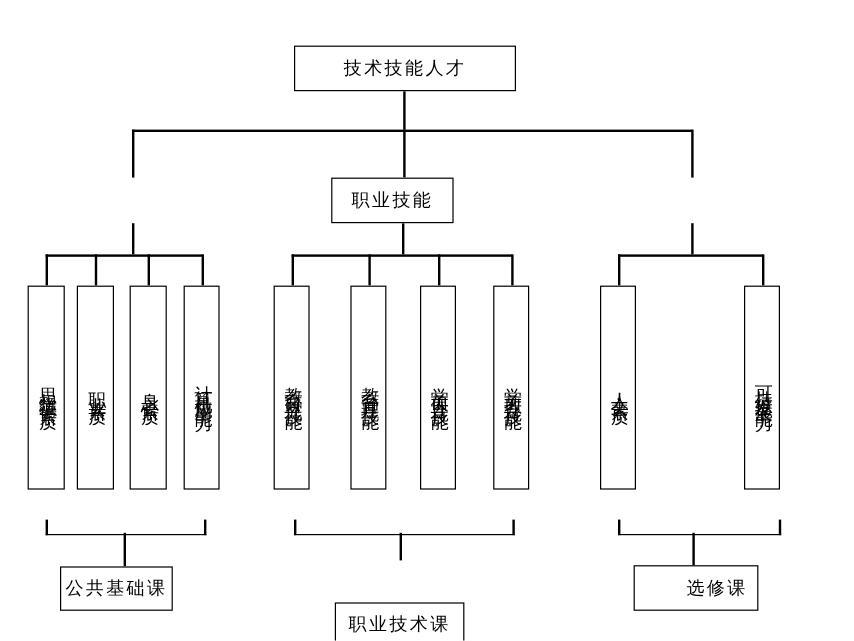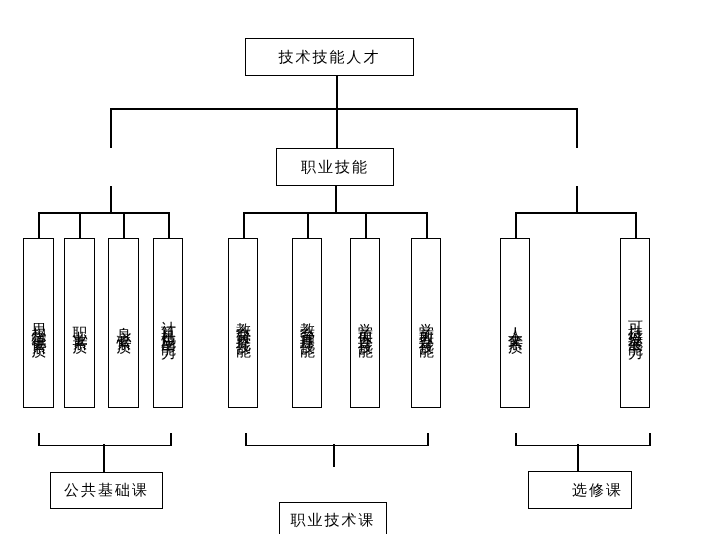--- a/index.html
+++ b/index.html
@@ -71,34 +71,34 @@
   <div class="line" style="left:245px;top:433px;width:1.5px;height:13px;"></div>
   <div class="line" style="left:427px;top:433px;width:1.5px;height:13px;"></div>
   <div class="line" style="left:245px;top:444.5px;width:183.5px;height:1.5px;"></div>
   <div class="line" style="left:333px;top:444px;width:1.5px;height:23px;"></div>
 
   <div class="line" style="left:515px;top:433px;width:1.5px;height:13px;"></div>
   <div class="line" style="left:649px;top:433px;width:1.5px;height:13px;"></div>
   <div class="line" style="left:515px;top:444.5px;width:135.5px;height:1.5px;"></div>
   <div class="line" style="left:577px;top:444px;width:1.5px;height:28px;"></div>
 
-  <div class="box" style="left:245px;top:38px;width:169px;height:38px;">技术技能人才</div>
+  <div class="box" style="left:245px;top:38px;width:185px;height:38px;">技术技能人才</div>
 
-  <div class="box" style="left:276px;top:148px;width:118px;height:38px;">职业技能</div>
+  <div class="box" style="left:276px;top:148px;width:102px;height:38px;">职业技能</div>
 
   <div class="box vbox" style="left:23px;top:238px;width:31px;height:170px;">思想道德素质</div>
   <div class="box vbox" style="left:64px;top:238px;width:31px;height:170px;">职业素质</div>
   <div class="box vbox" style="left:108px;top:238px;width:31px;height:170px;">身心素质</div>
   <div class="box vbox" style="left:153px;top:238px;width:30px;height:170px;">计算机应用能力</div>
 
   <div class="box vbox" style="left:228px;top:238px;width:30px;height:170px;">教育研究技能</div>
   <div class="box vbox" style="left:292px;top:238px;width:30px;height:170px;">教育管理技能</div>
   <div class="box vbox" style="left:350px;top:238px;width:30px;height:170px;">学前保育技能</div>
   <div class="box vbox" style="left:411px;top:238px;width:30px;height:170px;">学前教育技能</div>
 
   <div class="box vbox" style="left:500px;top:238px;width:30px;height:170px;">人文素质</div>
   <div class="box vbox" style="left:620px;top:238px;width:30px;height:170px;">可持续发展能力</div>
 
-  <div class="box" style="left:50px;top:472px;width:113px;height:37px;">公共基础课</div>
+  <div class="box" style="left:50px;top:472px;width:94px;height:37px;">公共基础课</div>
   <div class="box" style="left:279px;top:466px;width:108px;height:37px;margin-top:36px;">职业技术课</div>
   <div class="box" style="left:528px;top:471px;width:104px;height:38px;padding-left:35px;">选修课</div>
 
 </div>
 
 </body></html>

